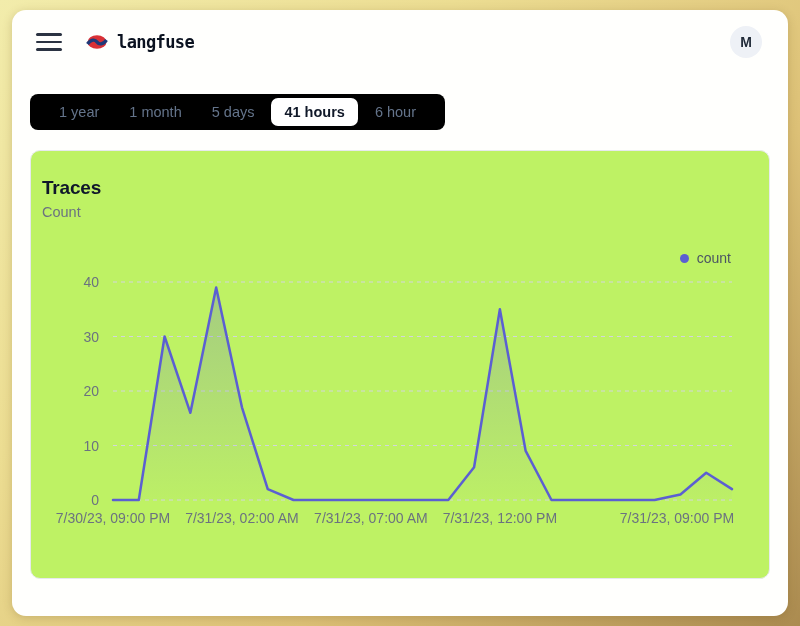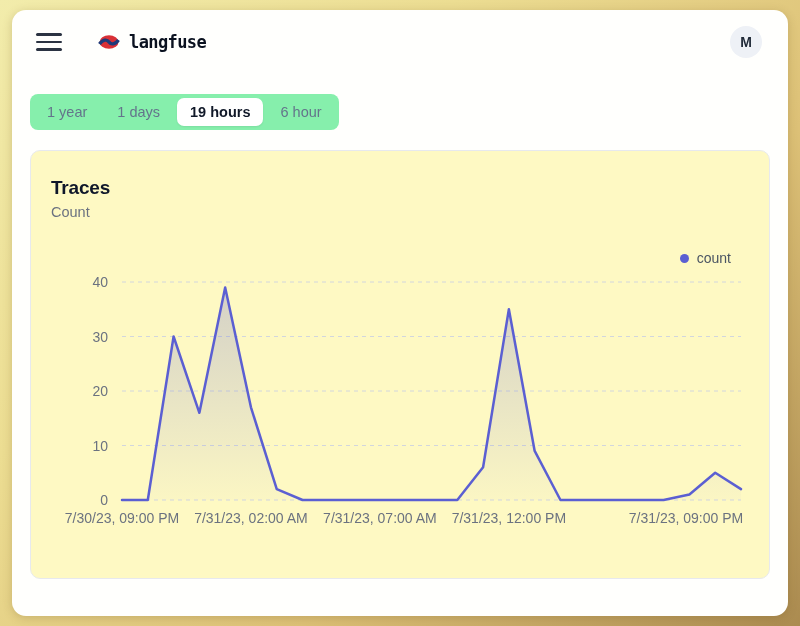--- a/index.html
+++ b/index.html
@@ -17,21 +17,20 @@
     border-radius: 14px;
     box-shadow: 0 2px 10px rgba(110, 85, 30, 0.25);
     overflow: hidden;
   }
   
   .header {
     height: 64px;
     display: flex;
     align-items: center;
     padding: 0 26px 0 24px;
-    gap: 12px;
   }
   .hamburger {
     width: 26px; height: 18px;
     display: flex; flex-direction: column; justify-content: space-between;
     background: none; border: none; cursor: pointer; padding: 0;
   }
   .hamburger span {
     display: block; width: 26px; height: 2.6px;
     background: #2b3342; border-radius: 2px;
   }
@@ -52,23 +51,23 @@
     font-size: 14px; font-weight: 700;
     display: flex; align-items: center; justify-content: center;
     cursor: pointer;
   }
   
   .tabbar {
     display: inline-flex;
     align-items: center;
     gap: 4px;
     margin: 20px 0 0 18px;
-    background: #86efac;
+    background: #000000;
     border-radius: 8px;
-    padding: 4px 4px;
+    padding: 4px 16px;
   }
   .tab {
     border: none;
     background: transparent;
     font-family: "Liberation Sans", sans-serif;
     font-size: 14.5px;
     font-weight: 500;
     color: #64748b;
     padding: 6px 13px;
     border-radius: 7px;
@@ -78,24 +77,24 @@
   .tab.active {
     background: #ffffff;
     color: #101828;
     font-weight: 600;
     box-shadow: 0 1px 2px rgba(16, 24, 40, 0.08);
   }
   
   .card {
     margin: 20px 18px 0 18px;
     height: 429px;
-    background: #fef9c3;
+    background: #bef264;
     border: 1px solid #e7e9ee;
     border-radius: 10px;
-    padding: 26px 24px 20px 20px;
+    padding: 26px 24px 20px 11px;
   }
   .card-title {
     font-size: 19px;
     font-weight: 700;
     color: #0f172a;
     letter-spacing: -0.2px;
   }
   .card-subtitle {
     margin-top: 5px;
     font-size: 14.5px;
@@ -131,22 +130,23 @@
         <ellipse cx="11" cy="9" rx="9.5" ry="6.8" fill="#d93036"></ellipse>
         <path d="M1.5 11 C 5 6.2, 9 6.2, 11 9 C 13 11.8, 17 11.8, 20.5 7" stroke="#1e3a7a" stroke-width="3.4" fill="none"></path>
       </svg>
       <span class="wordmark">langfuse</span>
     </div>
     <div class="avatar">M</div>
   </header>
 
   <nav class="tabbar" id="tabbar">
       <button class="tab">1 year</button>
-      <button class="tab">1 days</button>
-      <button class="tab active">19 hours</button>
+      <button class="tab">1 month</button>
+      <button class="tab">5 days</button>
+      <button class="tab active">41 hours</button>
       <button class="tab">6 hour</button>
     </nav>
 
   <section class="card">
     <h2 class="card-title">Traces</h2>
     <div class="card-subtitle">Count</div>
     <div class="legend" id="legend">
         <span class="legend-dot" style="background: rgb(91, 95, 210);"></span>
         <span class="legend-label">count</span>
       </div>

